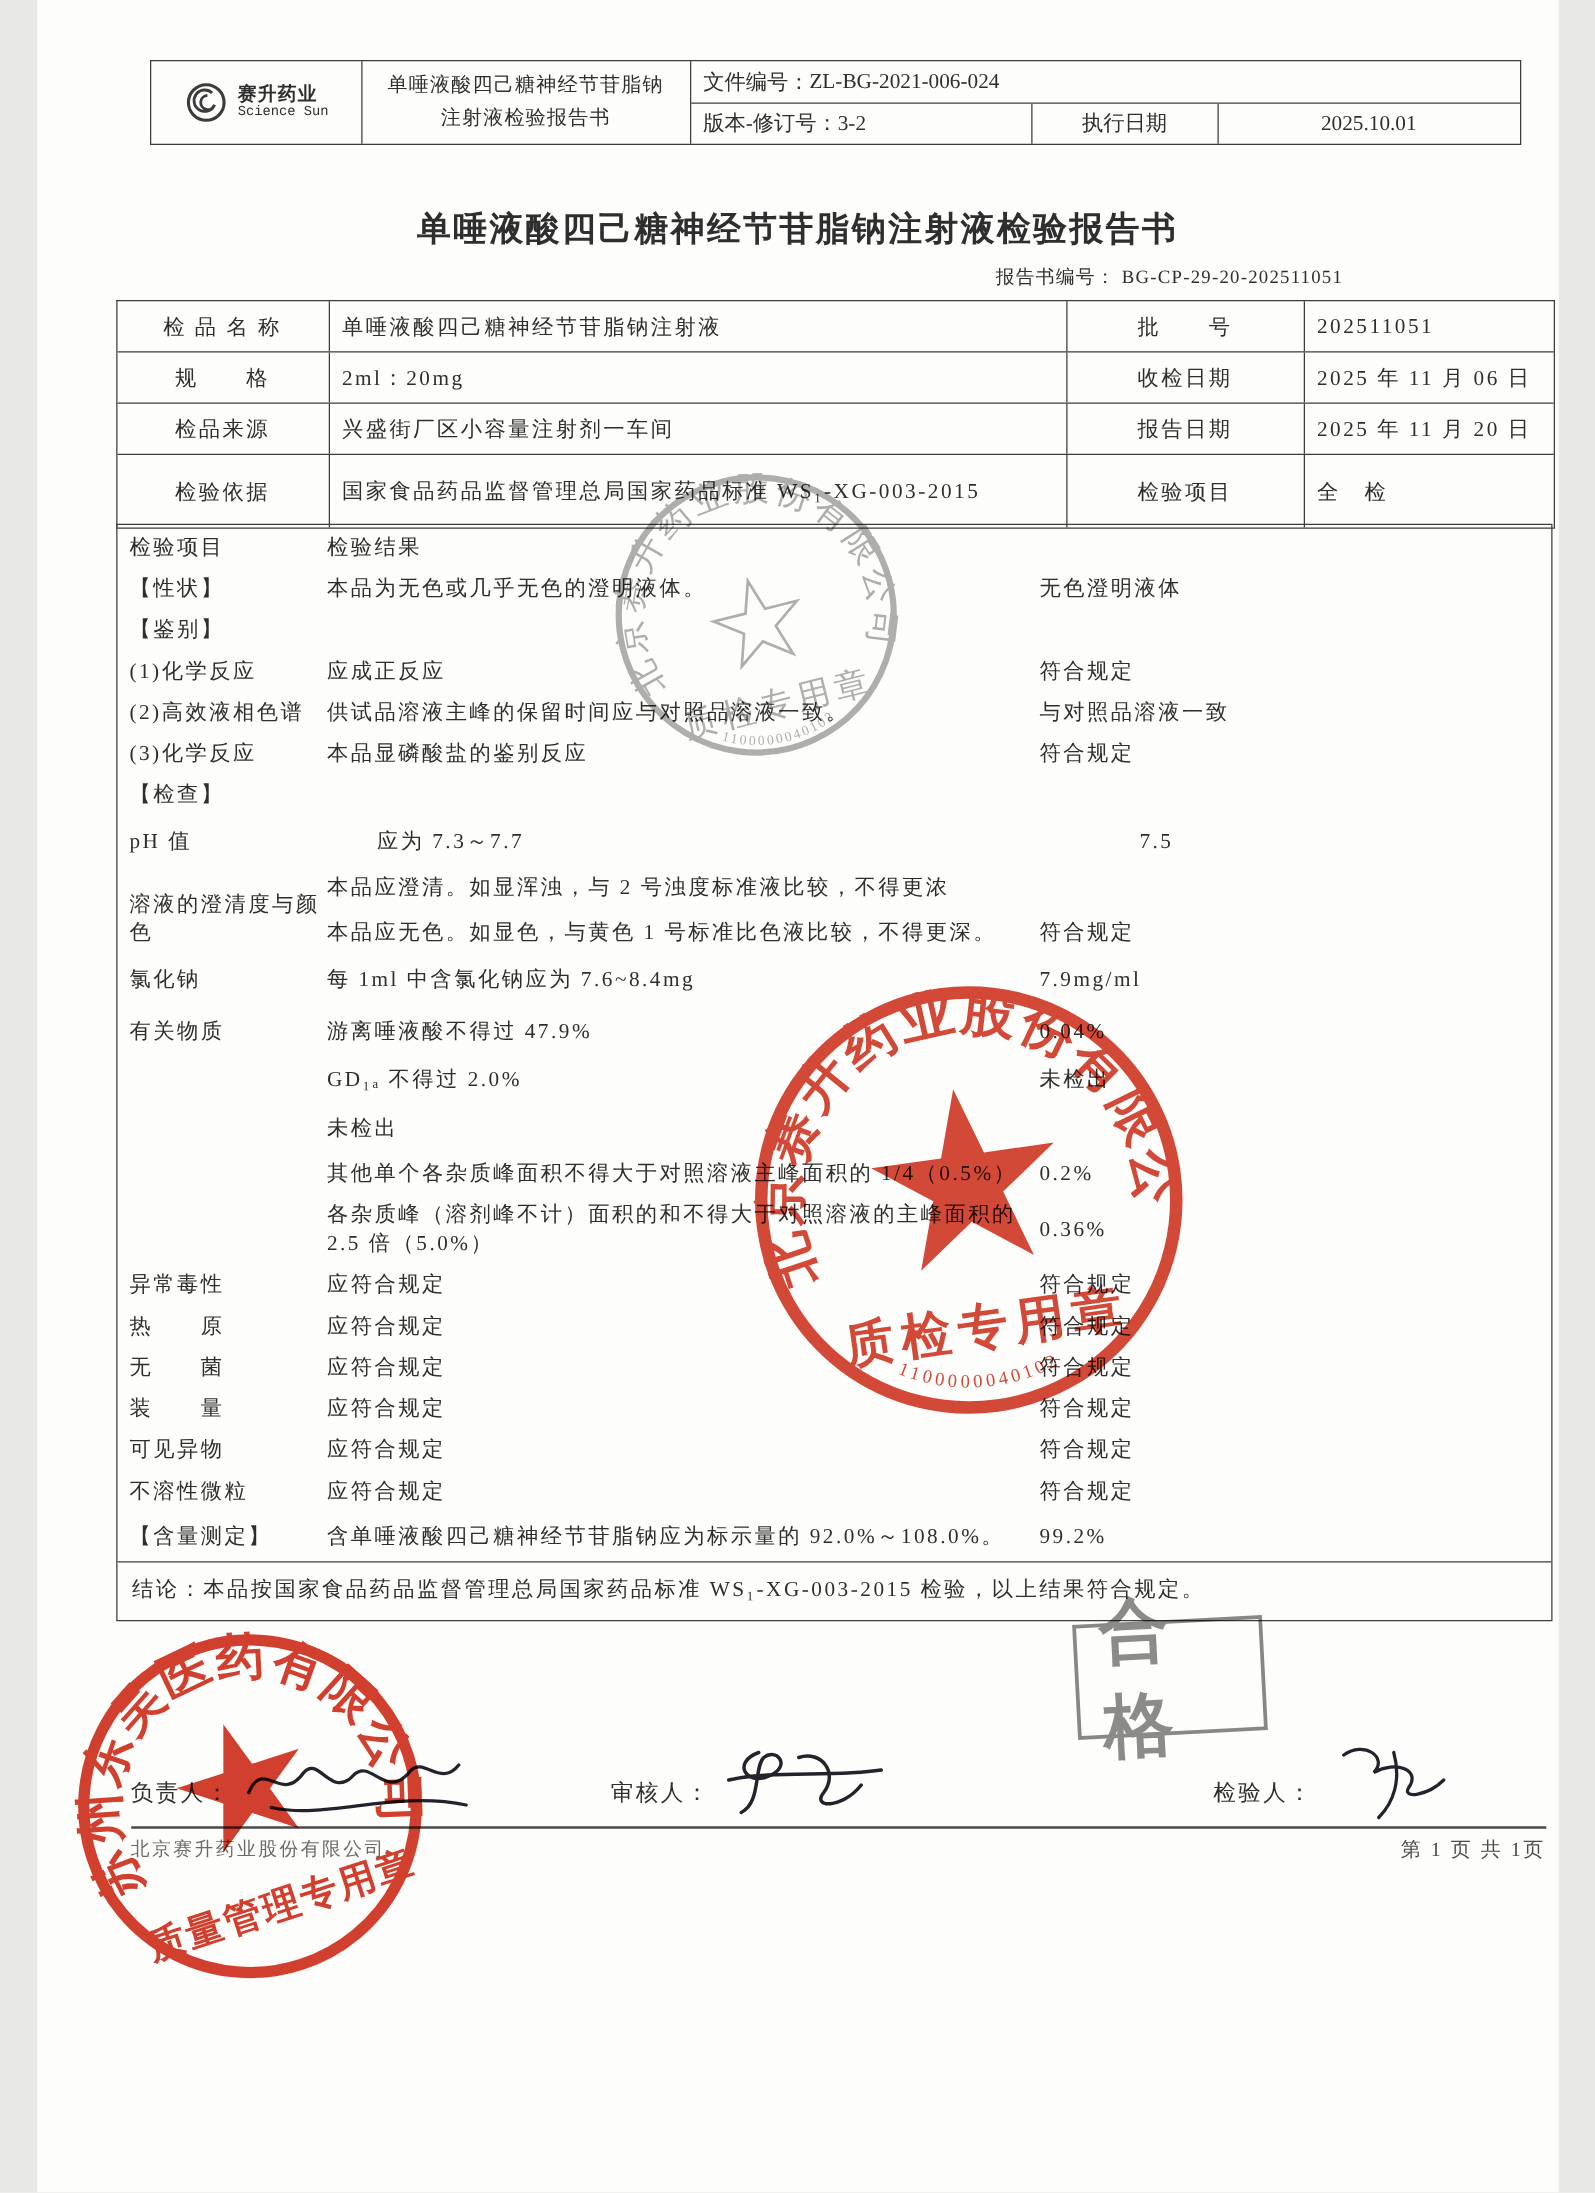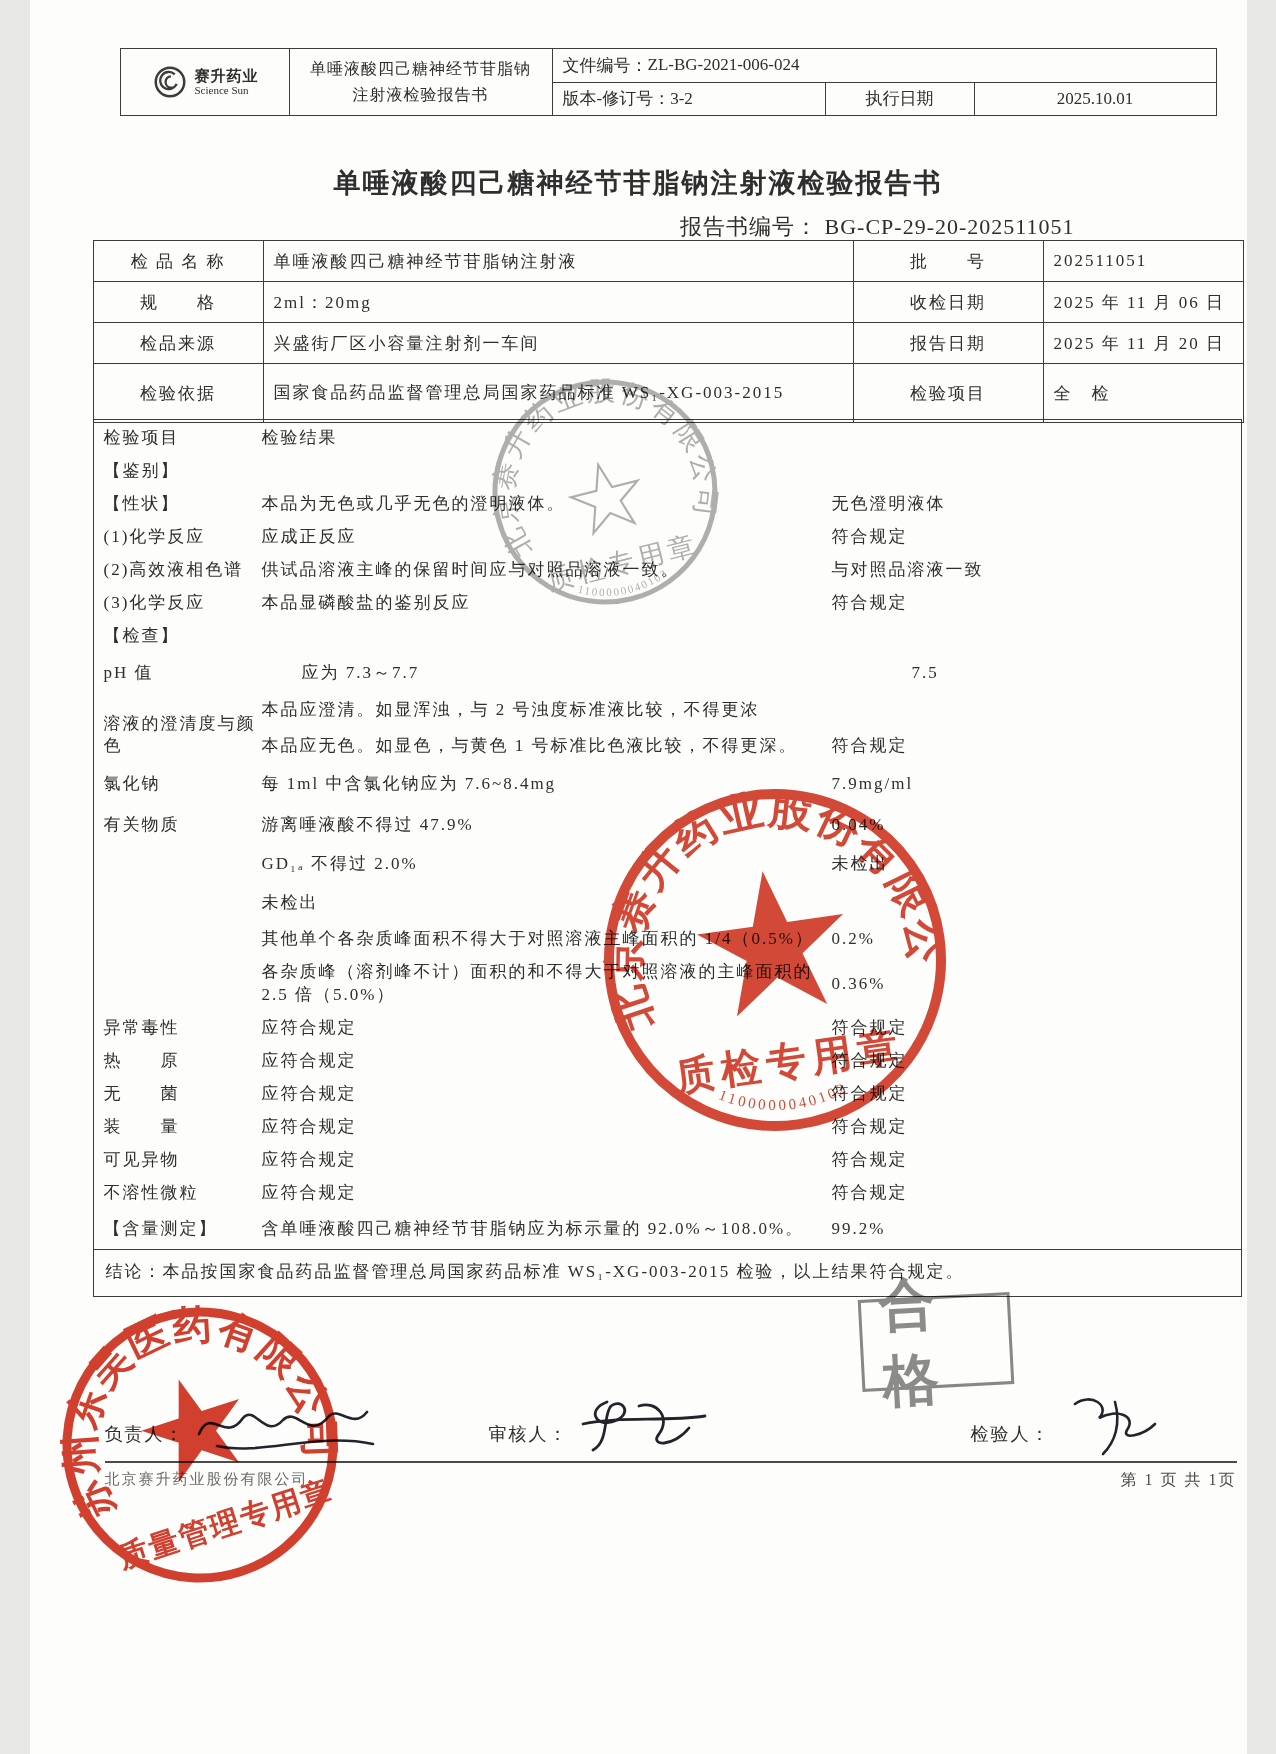--- a/index.html
+++ b/index.html
@@ -3,34 +3,34 @@
 <meta charset="utf-8">
 <style>
   html,body{margin:0;padding:0;background:#e8e8e6;}
   .page{position:relative;width:1217px;height:1754px;margin:0 auto;background:#fdfdfb;
         font-family:"Liberation Serif","DejaVu Serif",serif;color:#2e2e2e;overflow:hidden;}
   
   .hbox{position:absolute;left:90px;top:48px;width:1095px;height:66px;border:1.6px solid #3c3c3c;display:flex;}
   .hlogo{width:168px;border-right:1.6px solid #3c3c3c;display:flex;align-items:center;justify-content:center;gap:6px;}
   .hlogo .ltxt{line-height:1.1;}
   .hlogo .l1{font-weight:bold;font-size:15px;letter-spacing:1px;}
-  .hlogo .l2{font-size:11px;}
+  .hlogo .l2{font-size:11px;font-family:Liberation Mono, monospace;}
   .htitle{width:262px;border-right:1.6px solid #3c3c3c;display:flex;flex-direction:column;justify-content:center;
           text-align:center;font-size:16px;letter-spacing:1px;line-height:1.6;}
   .hright{flex:1;display:flex;flex-direction:column;}
   .hr-top{flex:1;border-bottom:1.6px solid #3c3c3c;display:flex;align-items:center;padding-left:10px;font-size:17px;}
   .hr-bot{flex:1;display:flex;align-items:stretch;font-size:17px;}
   .hr-bot .hc{display:flex;align-items:center;padding-left:10px;}
   .hc1{width:262px;border-right:1.6px solid #3c3c3c;}
   .hc2{width:148px;border-right:1.6px solid #3c3c3c;justify-content:center;padding-left:0!important;}
   .hc3{flex:1;justify-content:center;padding-left:0!important;}
   
   .main-title{position:absolute;top:165px;left:0;width:100%;text-align:center;font-size:27px;font-weight:bold;letter-spacing:2px;}
   .report-no{position:absolute;top:212px;left:0;width:100%;text-align:right;padding-right:172px;box-sizing:border-box;
-             font-size:22px;letter-spacing:1px;}
+             font-size:15px;letter-spacing:1px;}
   
   .info{position:absolute;left:63px;top:240px;width:1149px;border:1.6px solid #3c3c3c;border-bottom:none;font-size:17px;}
   .irow{display:flex;border-bottom:1.6px solid #3c3c3c;min-height:40px;align-items:stretch;}
   .ic{border-right:1.6px solid #3c3c3c;display:flex;align-items:center;padding:4px 10px;box-sizing:border-box;letter-spacing:2px;}
   .ic.last{border-right:none;}
   .ilab1{width:170px;justify-content:center;}
   .ival1{width:590px;}
   .ilab2{width:190px;justify-content:center;}
   .ival2{flex:1;}
   .two-line span{display:block;line-height:1.65;}
@@ -137,28 +137,28 @@
   </div>
 
   <div class="results" style="top:419px;">
     <div class="results-inner">
       <div class="rrow rhead">
         <div class="c1">检验项目</div>
         <div class="c3">检验结果</div>
       </div>
 
       <div class="rrow">
+        <div class="c1">【性状】</div>
+        <div class="c2">本品为无色或几乎无色的澄明液体。</div>
+        <div class="c3">无色澄明液体</div>
+      </div>
+      <div class="rrow">
         <div class="c1">【鉴别】</div>
         <div class="c2"></div>
         <div class="c3"></div>
-      </div>
-      <div class="rrow">
-        <div class="c1">【性状】</div>
-        <div class="c2">本品为无色或几乎无色的澄明液体。</div>
-        <div class="c3">无色澄明液体</div>
       </div>
       <div class="rrow">
         <div class="c1">(1)化学反应</div>
         <div class="c2">应成正反应</div>
         <div class="c3">符合规定</div>
       </div>
       <div class="rrow">
         <div class="c1">(2)高效液相色谱</div>
         <div class="c2">供试品溶液主峰的保留时间应与对照品溶液一致。</div>
         <div class="c3">与对照品溶液一致</div>

